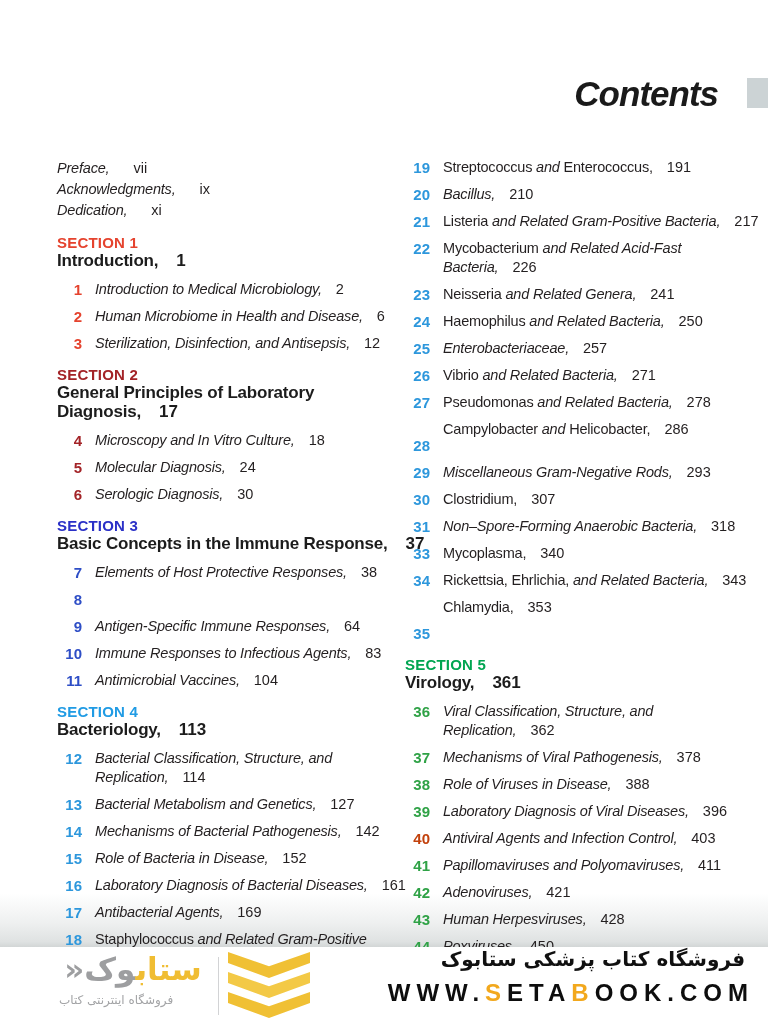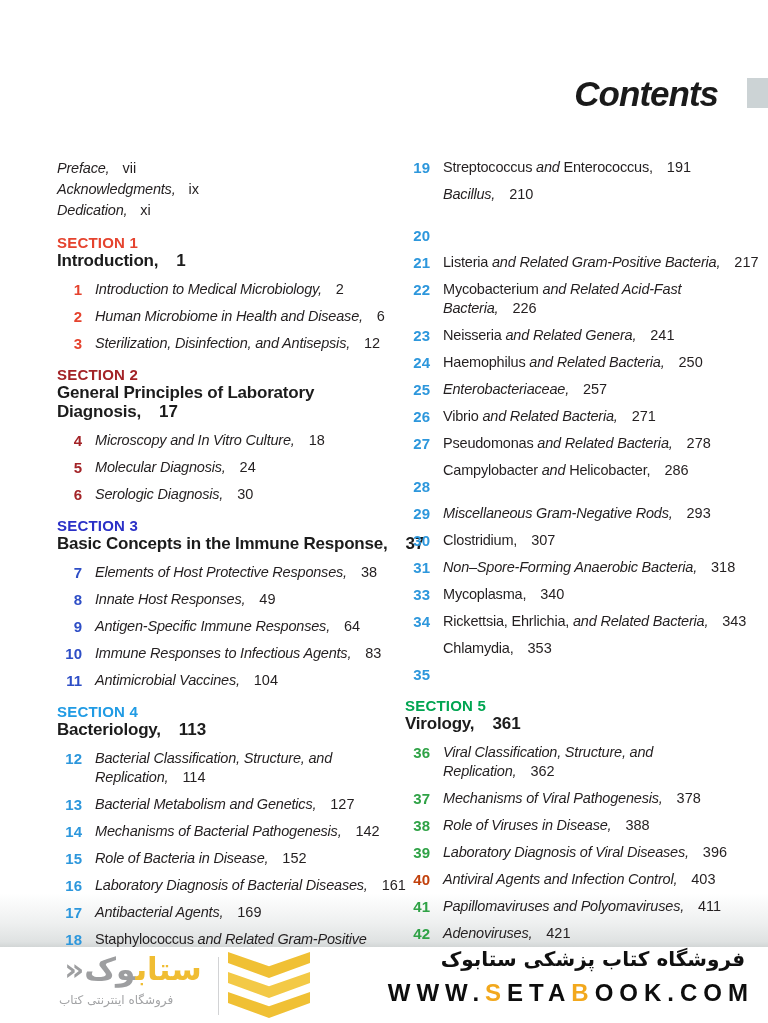--- a/index.html
+++ b/index.html
@@ -14,21 +14,21 @@
   }
   .edge-tab { position:absolute; top:78px; right:0; width:21px; height:30px; background:#ccd3d5; }
 
   .col { position:absolute; top:158px; z-index:2; }
   #col-left  { left:57px;  width:348px; }
   #col-right { left:405px; width:363px; }
 
   .front-row { font-size:14.5px; line-height:21px; letter-spacing:-0.2px; white-space:nowrap; }
   .seg-i { font-style:italic; }
   .seg-r { font-style:normal; }
-  .pg { font-style:normal; margin-left:13px; letter-spacing:0; }
+  .pg { font-style:normal; margin-left:24px; letter-spacing:0; }
 
   .section { margin-top:13px; margin-bottom:10px; }
   .section-label { font-size:15px; font-weight:bold; line-height:17px; letter-spacing:0.2px; }
   .section-title-line { font-size:17px; font-weight:bold; line-height:19px; letter-spacing:-0.2px; white-space:nowrap; color:#1c1c1c; }
   .section-title-line .pg { margin-left:18px; }
 
   .chapter { display:flex; margin-bottom:8px; }
   .ch-num { flex:none; width:25px; text-align:right; font-size:15px; font-weight:bold; line-height:19px; }
   .ch-body { margin-left:13px; font-size:14.5px; line-height:19px; letter-spacing:-0.2px; }
   .ch-line { white-space:nowrap; }
@@ -133,23 +133,20 @@
         <div class="section-title-line">Basic Concepts in the Immune Response,<span class="pg">37</span></div>
       </div>
       <div class="chapter">
         <div class="ch-num" style="color: rgb(46, 78, 198);">7</div>
         <div class="ch-body">
           <div class="ch-line"><span class="seg-i">Elements of Host Protective Responses,</span><span class="pg">38</span></div>
         </div>
       </div>
       <div class="chapter">
         <div class="ch-num" style="color: rgb(46, 78, 198);">8</div>
-        <div class="ch-body">
-          <div class="ch-line"><span class="seg-i">Innate Host Responses,</span><span class="pg">49</span></div>
-        </div>
       </div>
       <div class="chapter">
         <div class="ch-num" style="color: rgb(46, 78, 198);">9</div>
         <div class="ch-body">
           <div class="ch-line"><span class="seg-i">Antigen-Specific Immune Responses,</span><span class="pg">64</span></div>
         </div>
       </div>
       <div class="chapter">
         <div class="ch-num" style="color: rgb(46, 78, 198);">10</div>
         <div class="ch-body">
@@ -212,21 +209,21 @@
       </div>
     </div>
   <div id="col-right" class="col">
       <div class="chapter">
         <div class="ch-num" style="color: rgb(45, 151, 220);">19</div>
         <div class="ch-body">
           <div class="ch-line"><span class="seg-r">Streptococcus </span><span class="seg-i">and</span><span class="seg-r"> Enterococcus,</span><span class="pg">191</span></div>
         </div>
       </div>
       <div class="chapter">
-        <div class="ch-num" style="color: rgb(45, 151, 220); margin-top: 41px;">20</div>
+        <div class="ch-num" style="color: rgb(45, 151, 220);">20</div>
         <div class="ch-body">
           <div class="ch-line"><span class="seg-i">Bacillus,</span><span class="pg">210</span></div>
         </div>
       </div>
       <div class="chapter">
         <div class="ch-num" style="color: rgb(45, 151, 220);">21</div>
         <div class="ch-body">
           <div class="ch-line"><span class="seg-r">Listeria </span><span class="seg-i">and Related Gram-Positive Bacteria,</span><span class="pg">217</span></div>
         </div>
       </div>

